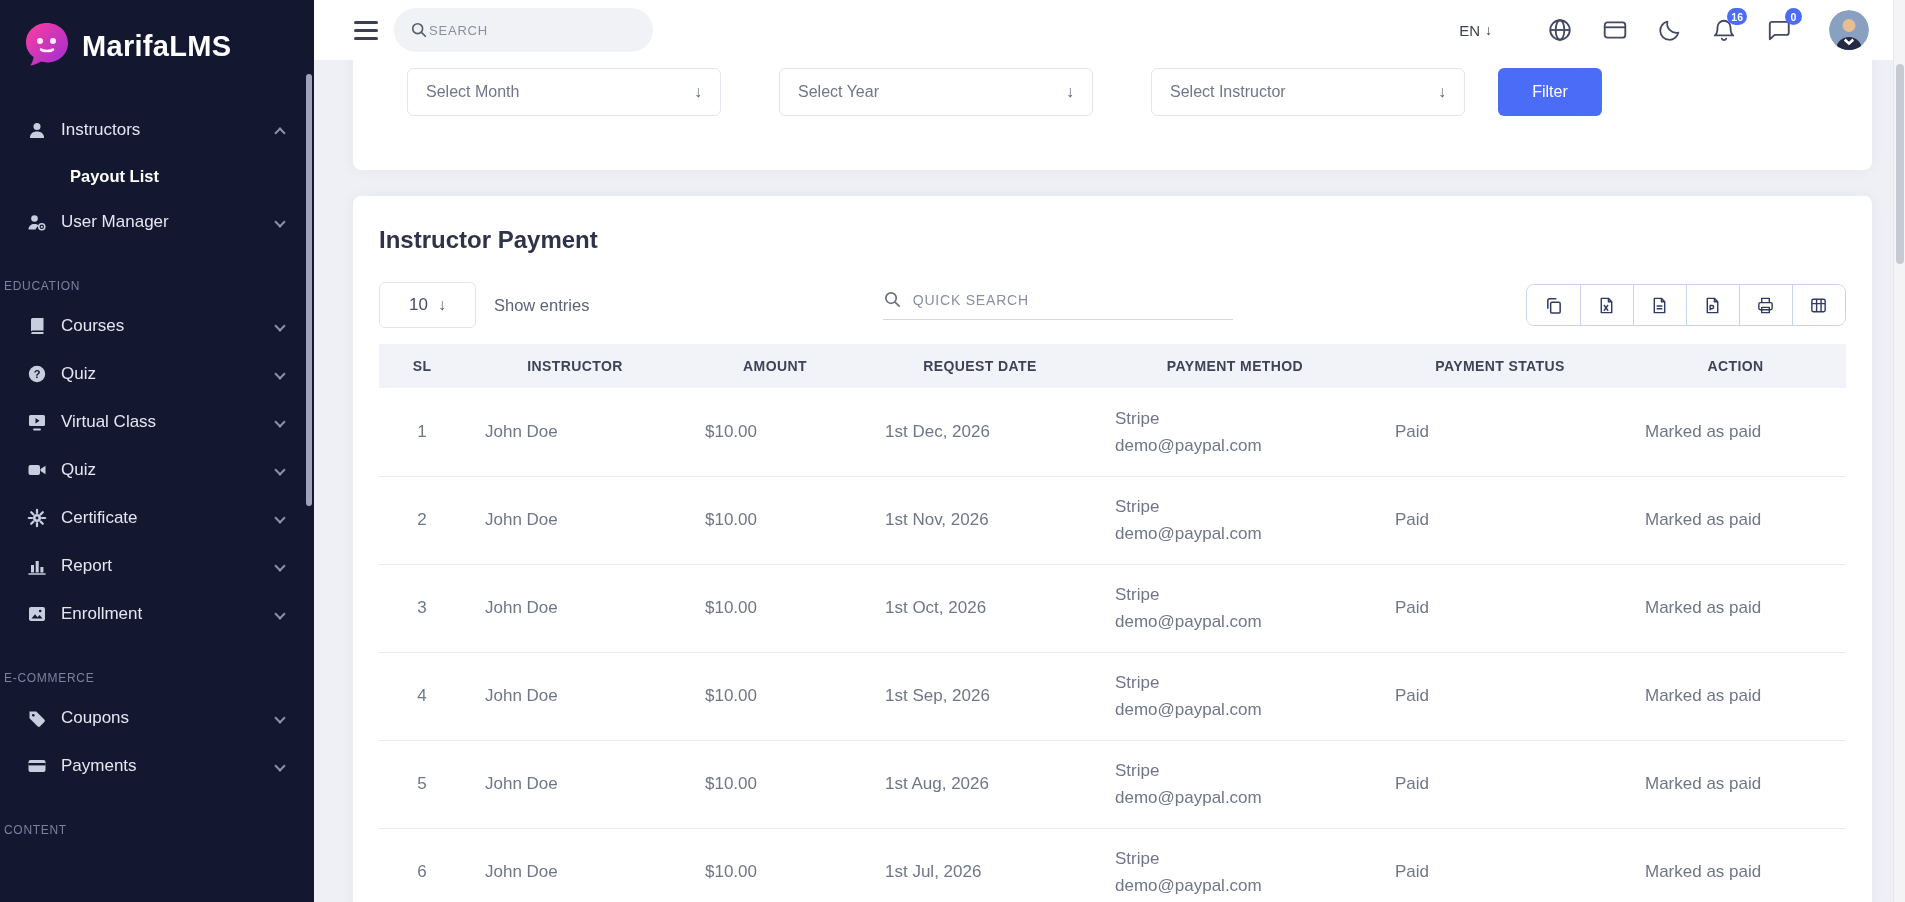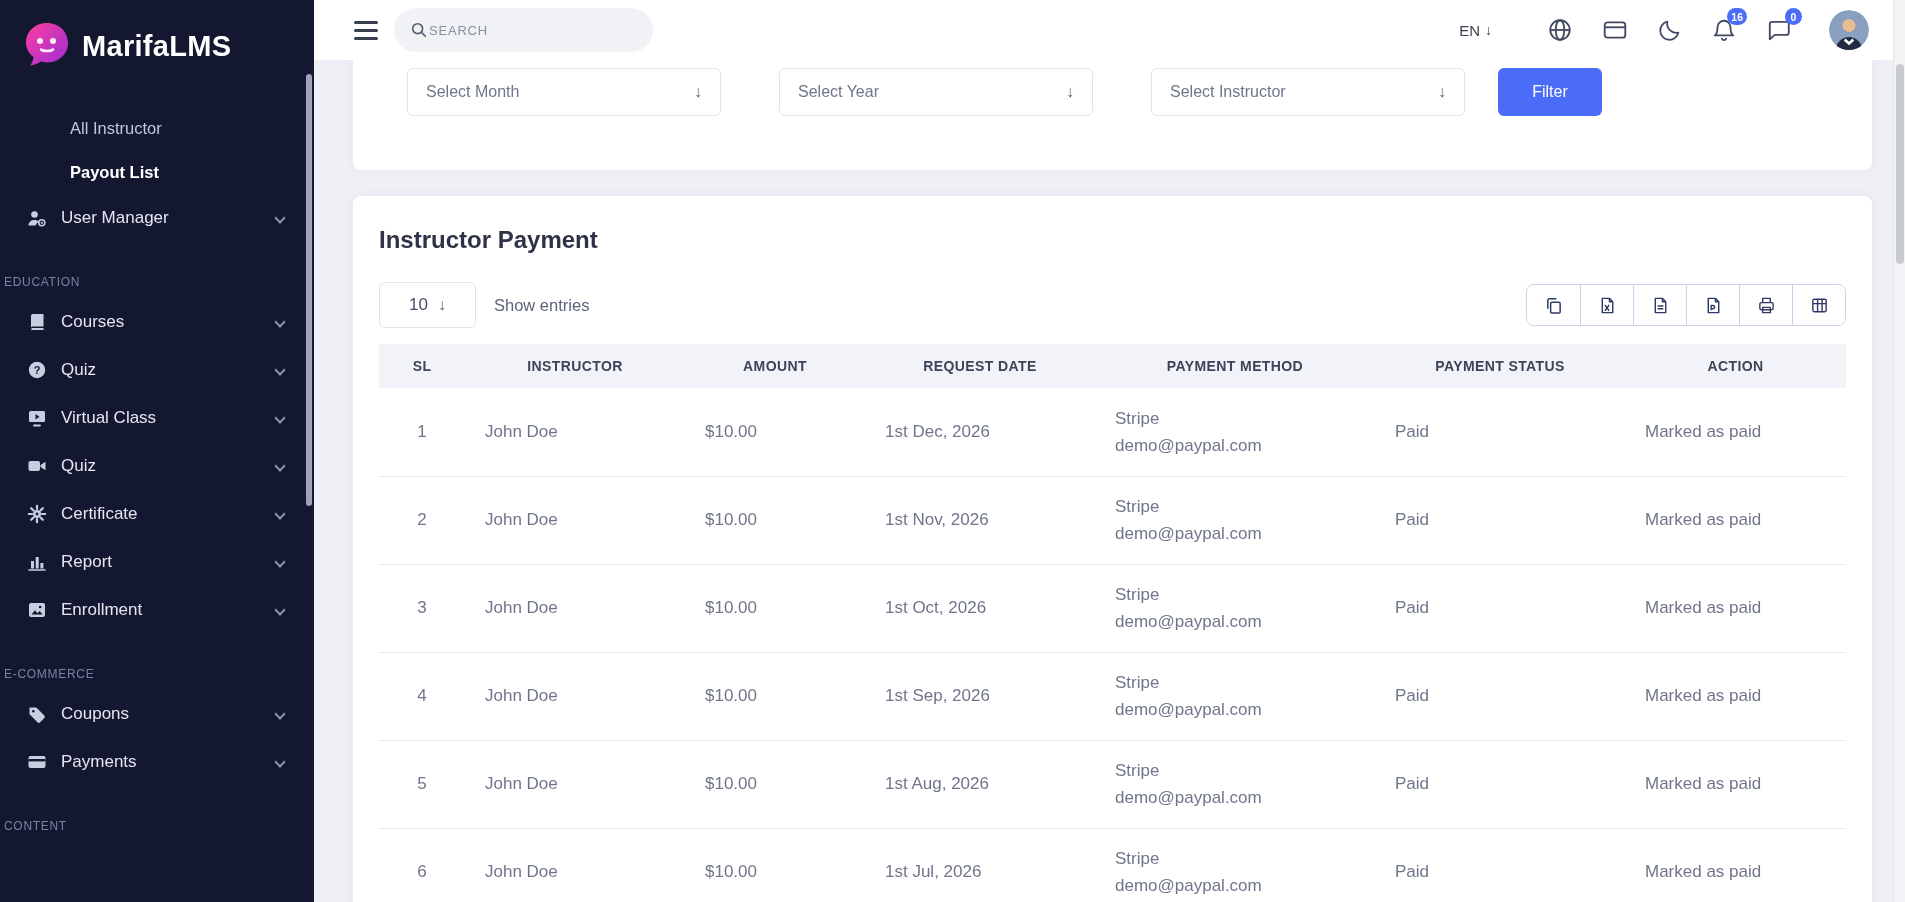--- a/index.html
+++ b/index.html
@@ -112,22 +112,29 @@
           <path d="M27 4C15 4 6 12.5 6 23.5c0 6.5 3.2 11.4 7.6 14.6-.4 3.3-1.5 6-3.4 8.4 4.2-.4 7.8-1.8 10.6-3.9 2 .5 4.1.8 6.2.8 12 0 21-8.5 21-19.5S39 4 27 4z" fill="url(#lgrad)"></path>
           <circle cx="20" cy="22" r="3" fill="#ffffff" opacity="0.92"></circle>
           <circle cx="33" cy="22" r="3" fill="#ffffff" opacity="0.92"></circle>
           <path d="M21 30.5c2 2 10 2 12 0" stroke="#ffffff" stroke-width="2.5" fill="none" stroke-linecap="round" opacity="0.92"></path>
         </svg>
       </span>
       <span class="brand-name">MarifaLMS</span>
     </div>
 
     <nav class="nav">
-      <div class="sub-item">
-        <span>All Instructor</span>
+      <div class="nav-item">
+        <span class="nav-icon">
+          <svg viewBox="0 0 20 20" width="20" height="20" fill="#c9cde0">
+              <circle cx="10" cy="6.5" r="3.5"></circle>
+              <path d="M3 17.5c0-3.9 3.1-6 7-6s7 2.1 7 6v.5H3z"></path>
+            </svg>
+        </span>
+        <span class="nav-label">Instructors</span>
+        <span class="chev up"></span>
       </div>
       <div class="sub-item active">
         <span>Payout List</span>
       </div>
       <div class="nav-item">
         <span class="nav-icon">
           <svg viewBox="0 0 20 20" width="20" height="20" fill="#c9cde0">
               <circle cx="7.5" cy="6.5" r="3.3"></circle>
               <path d="M1.5 17.5c0-3.5 2.7-5.5 6-5.5 1.8 0 3.4.6 4.5 1.7-1.8.9-3 2.2-3.4 3.8H1.5z"></path>
               <circle cx="14.8" cy="14.8" r="3" fill="none" stroke="#c9cde0" stroke-width="1.6"></circle>
@@ -347,20 +354,29 @@
       <section class="card payment-card">
         <h2 class="card-title">Instructor Payment</h2>
 
         <div class="controls">
           <div class="entries-box">
             <span>10</span>
             <span class="arrow-glyph">↓</span>
           </div>
           <span class="entries-label">Show entries</span>
 
+          <div class="quick-search">
+            <span style="display:flex;">
+              <svg viewBox="0 0 20 20" width="19" height="19" fill="none" stroke="#6b7083" stroke-width="1.8" stroke-linecap="round">
+                  <circle cx="8.5" cy="8.5" r="5.5"></circle>
+                  <path d="M12.7 12.7L17 17"></path>
+                </svg>
+            </span>
+            <input type="text" placeholder="QUICK SEARCH" style="">
+          </div>
 
           <div class="export-group">
             <button class="export-btn">
               <svg viewBox="0 0 20 20" width="19" height="19" fill="none" stroke="#2f3b66" stroke-width="1.6" stroke-linejoin="round">
                   <rect x="7" y="6.5" width="10" height="11.5" rx="1.5"></rect>
                   <path d="M4 13.5V4.5A1.5 1.5 0 0 1 5.5 3H13"></path>
                 </svg>
             </button>
             <button class="export-btn">
               <svg viewBox="0 0 20 20" width="19" height="19" fill="none" stroke="#2f3b66" stroke-width="1.5" stroke-linejoin="round">

